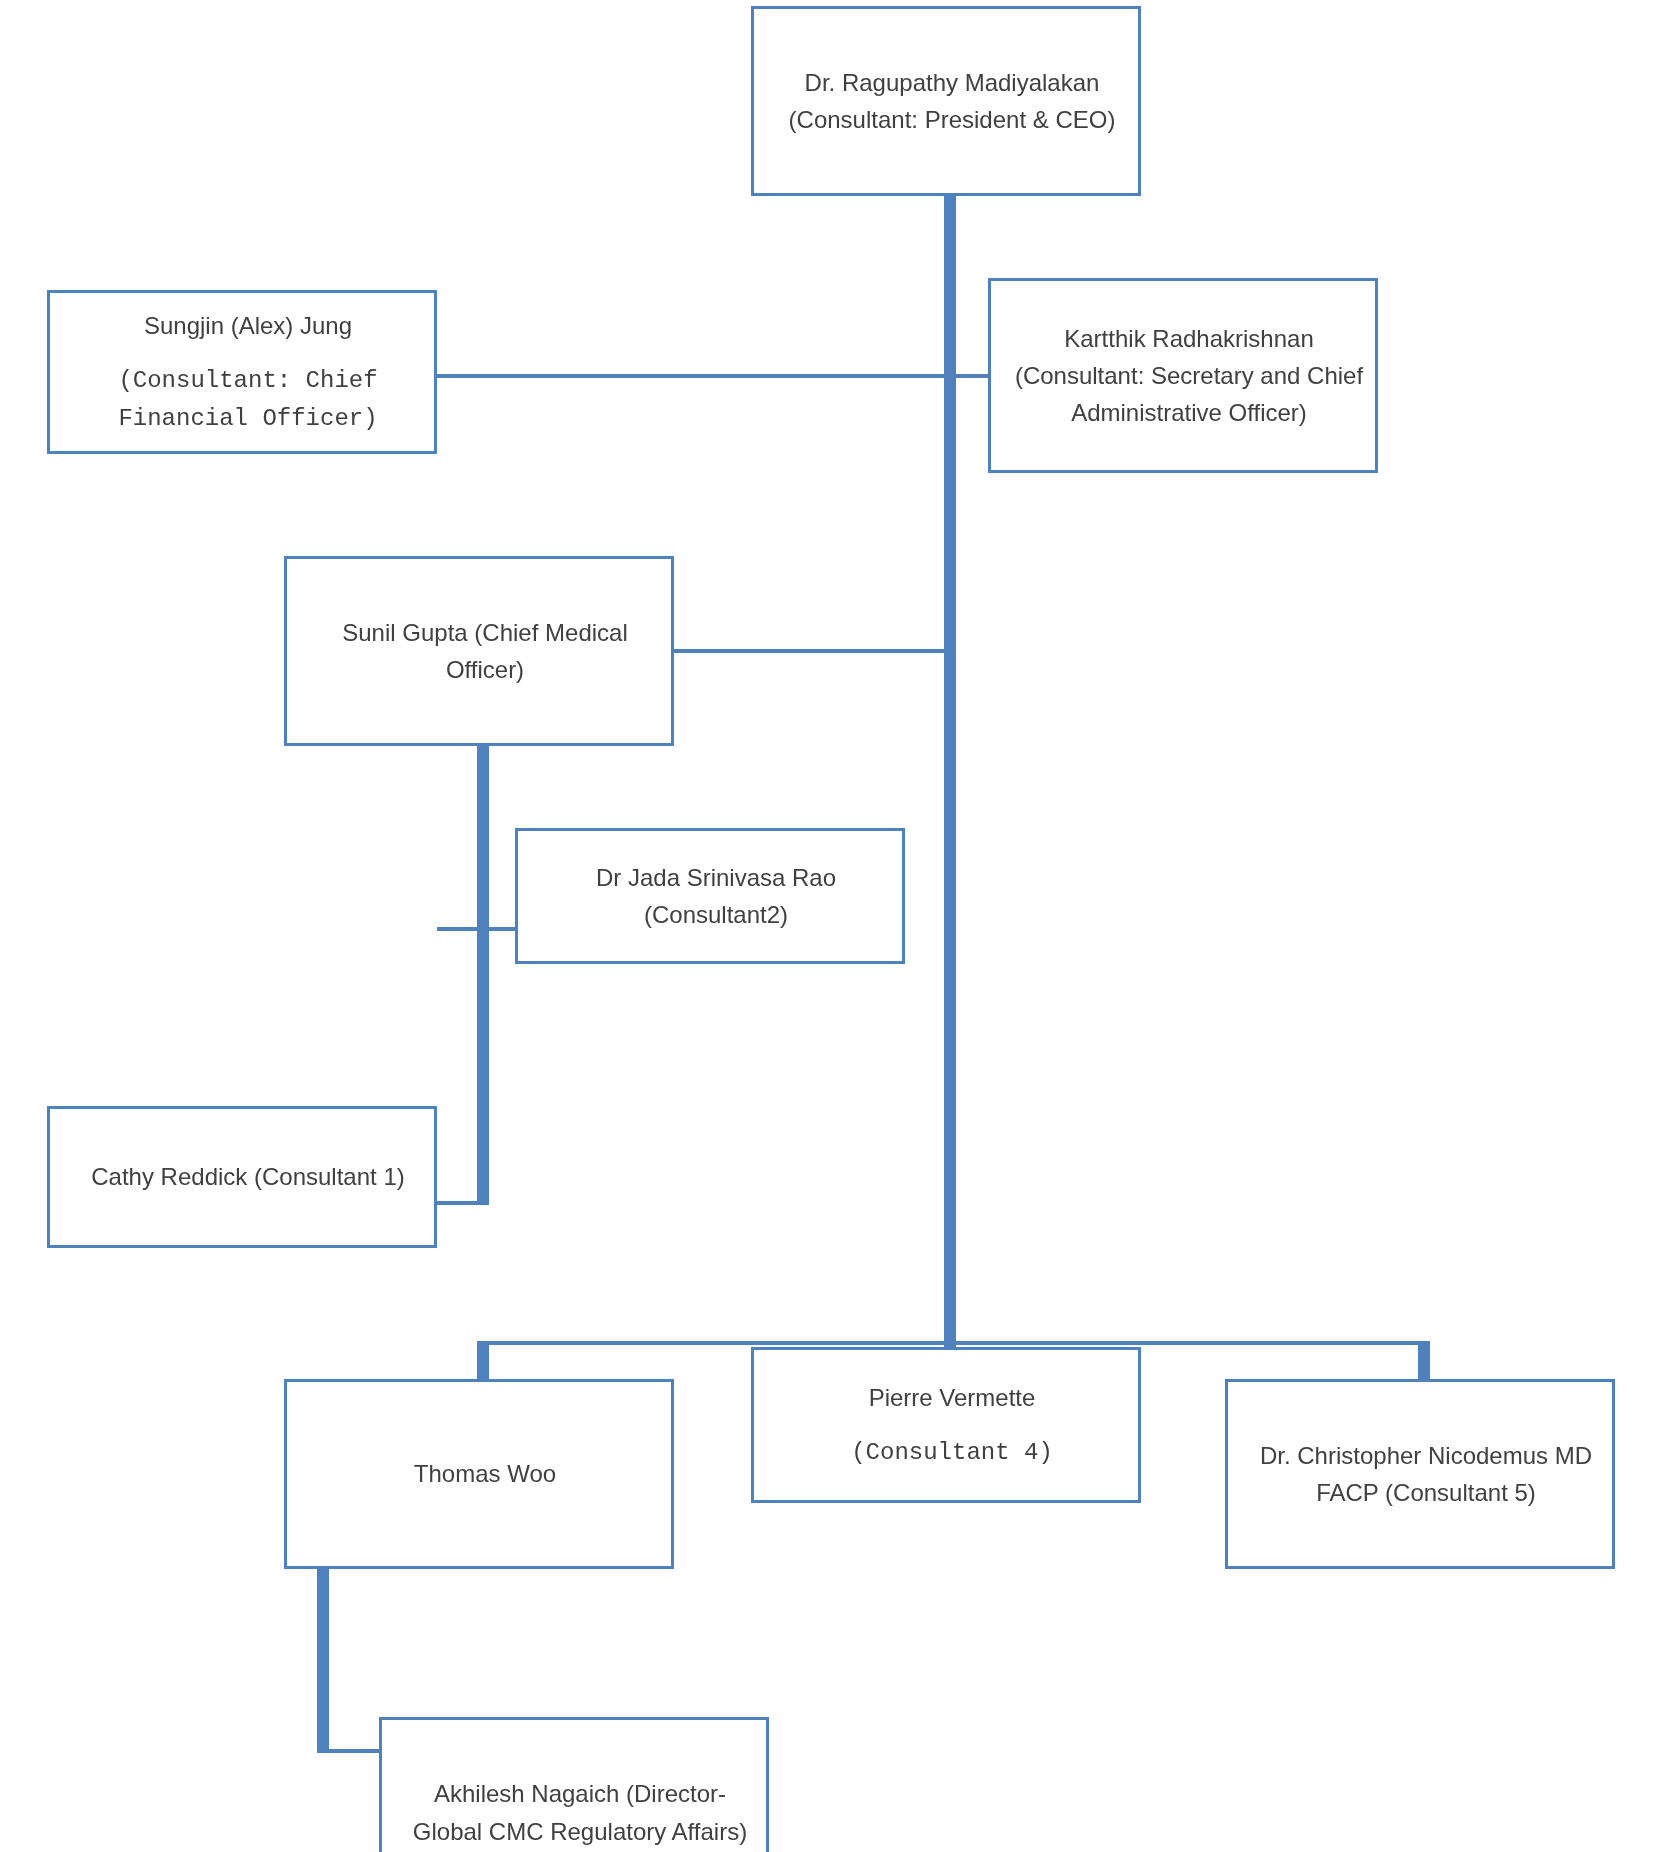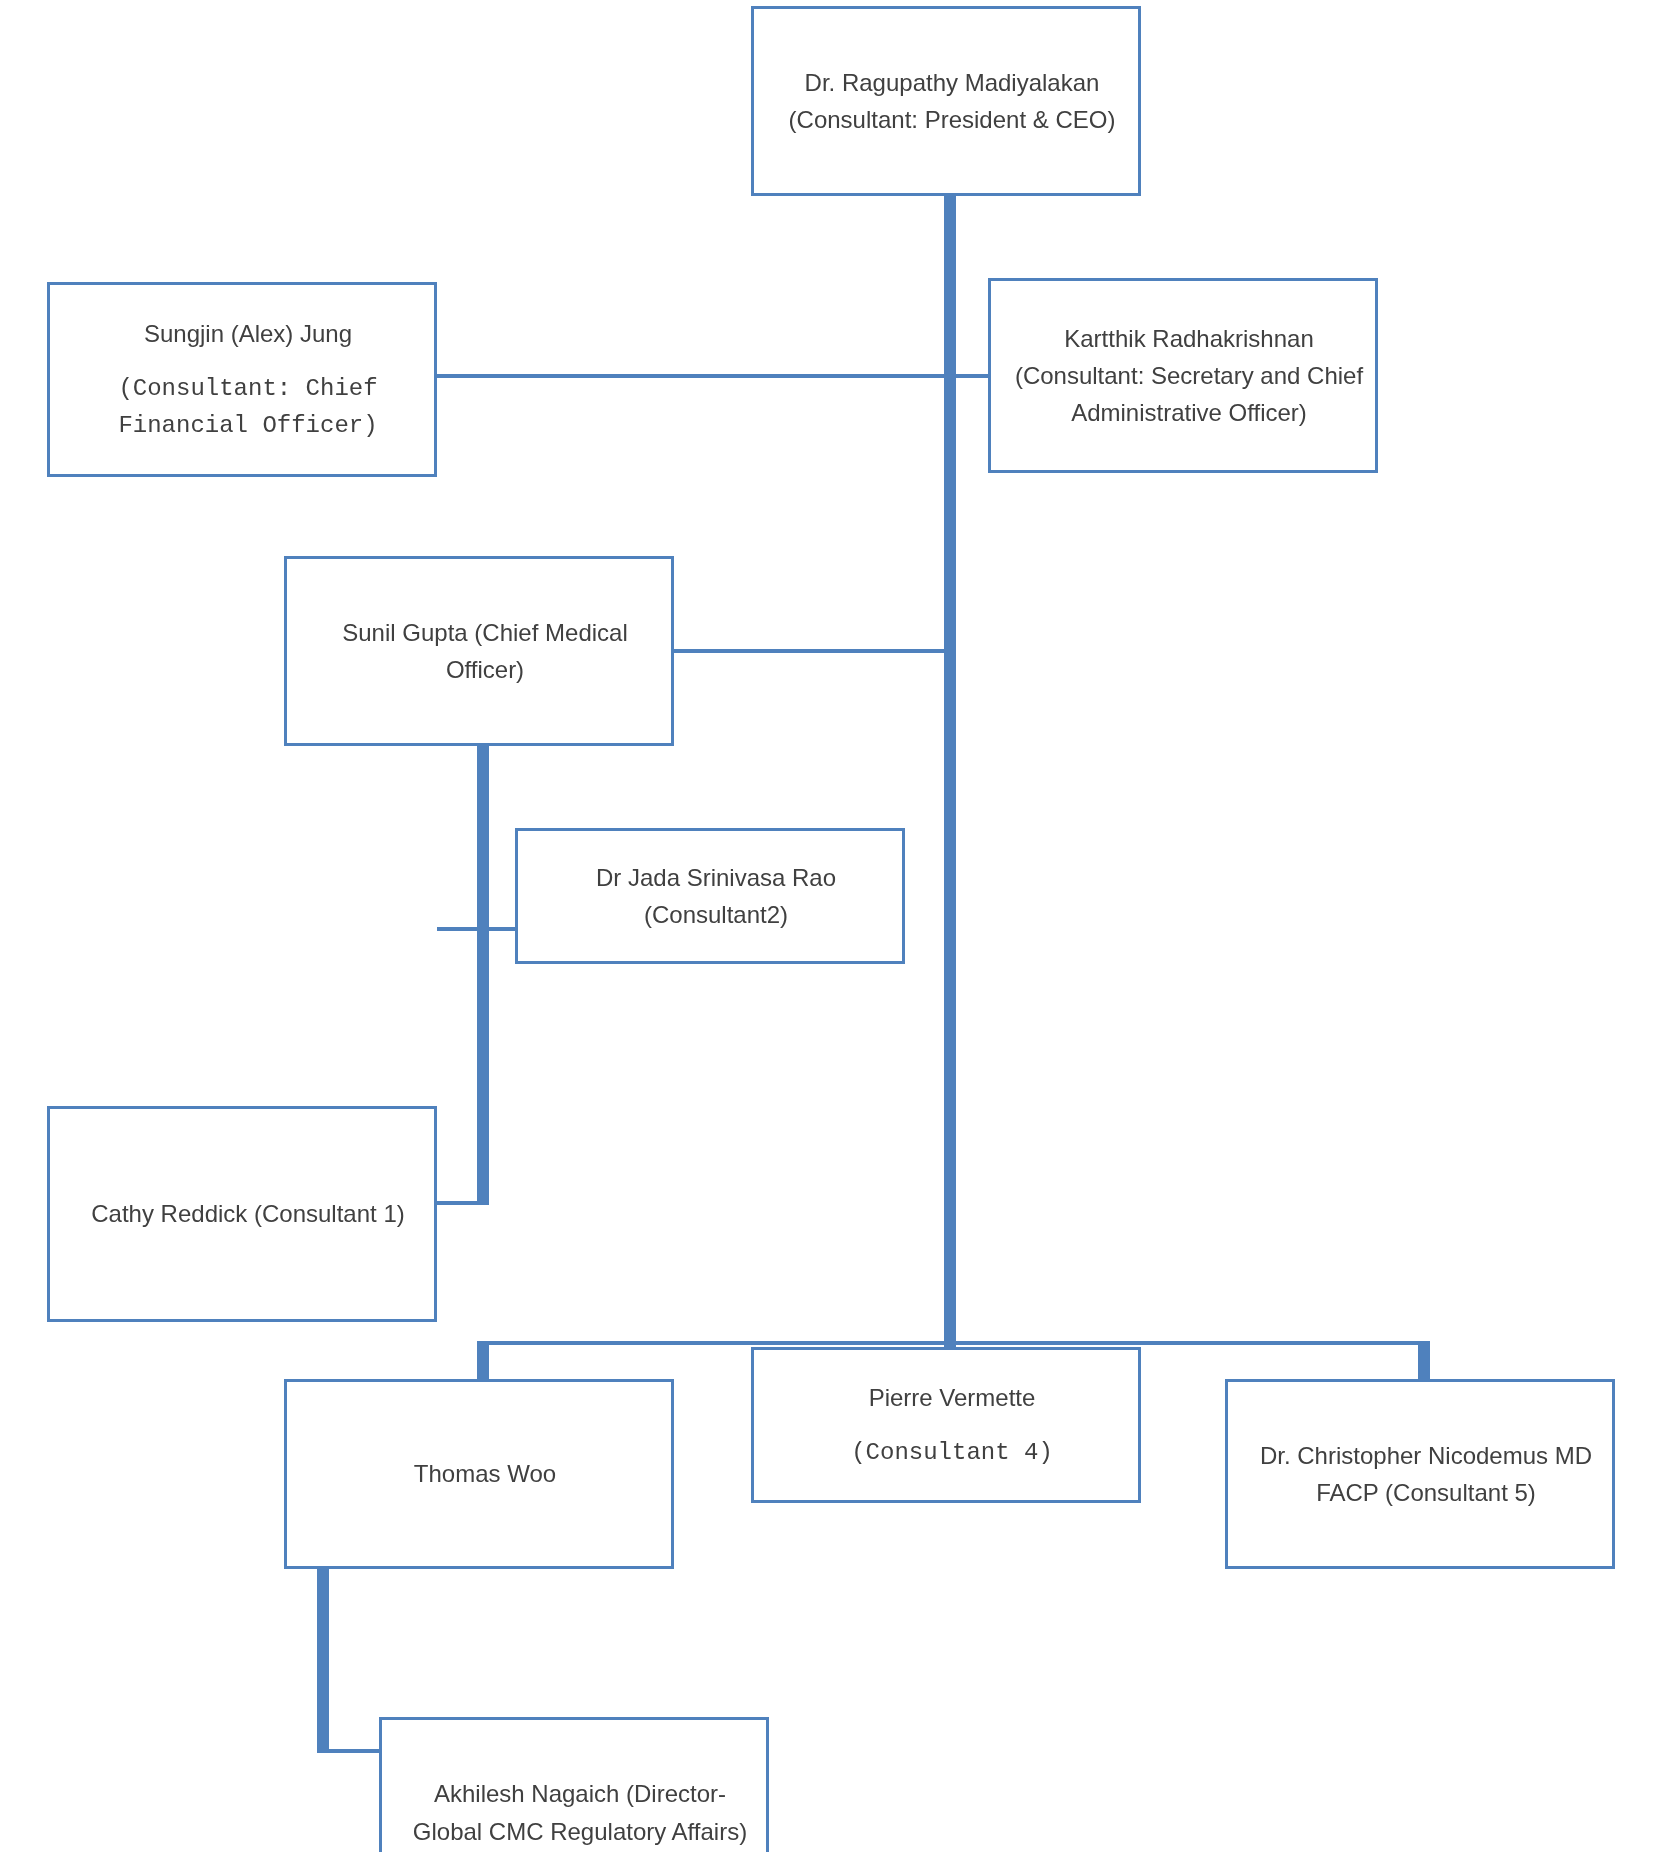--- a/index.html
+++ b/index.html
@@ -56,39 +56,39 @@
   <div class="connector h" style="left:477px; top:1341px; width:945px"></div>
   <div class="connector v" style="left:477px; top:1341px; height:38px"></div>
   <div class="connector v" style="left:1418px; top:1341px; height:38px"></div>
   <div class="connector v" style="left:317px; top:1569px; height:184px"></div>
   <div class="connector h" style="left:317px; top:1749px; width:62px"></div>
 
   <div class="node" style="left:751px; top:6px; height:190px">
     <div class="label">Dr. Ragupathy Madiyalakan (Consultant: President &amp; CEO)</div>
   </div>
 
-  <div class="node" style="left:47px; top:282px; height:195px">
+  <div class="node" style="left:47px; top:290px; height:164px">
     <div class="label">Sungjin (Alex) Jung</div>
     <div class="label title-gap">(Consultant: Chief Financial Officer)</div>
   </div>
 
   <div class="node" style="left:988px; top:278px; height:195px">
     <div class="label">Kartthik Radhakrishnan (Consultant: Secretary and Chief Administrative Officer)</div>
   </div>
 
   <div class="node" style="left:284px; top:556px; height:190px">
     <div class="label">Sunil Gupta (Chief Medical Officer)</div>
   </div>
 
 
   <div class="node" style="left:515px; top:828px; height:136px">
     <div class="label">Dr Jada Srinivasa Rao (Consultant2)</div>
   </div>
 
-  <div class="node" style="left:47px; top:1106px; height:216px">
+  <div class="node" style="left:47px; top:1106px; height:142px">
     <div class="label">Cathy Reddick (Consultant 1)</div>
   </div>
 
   <div class="node" style="left:284px; top:1379px; height:190px">
     <div class="label">Thomas Woo</div>
   </div>
 
   <div class="node" style="left:751px; top:1347px; height:156px">
     <div class="label">Pierre Vermette</div>
     <div class="label title-gap">(Consultant 4)</div>

